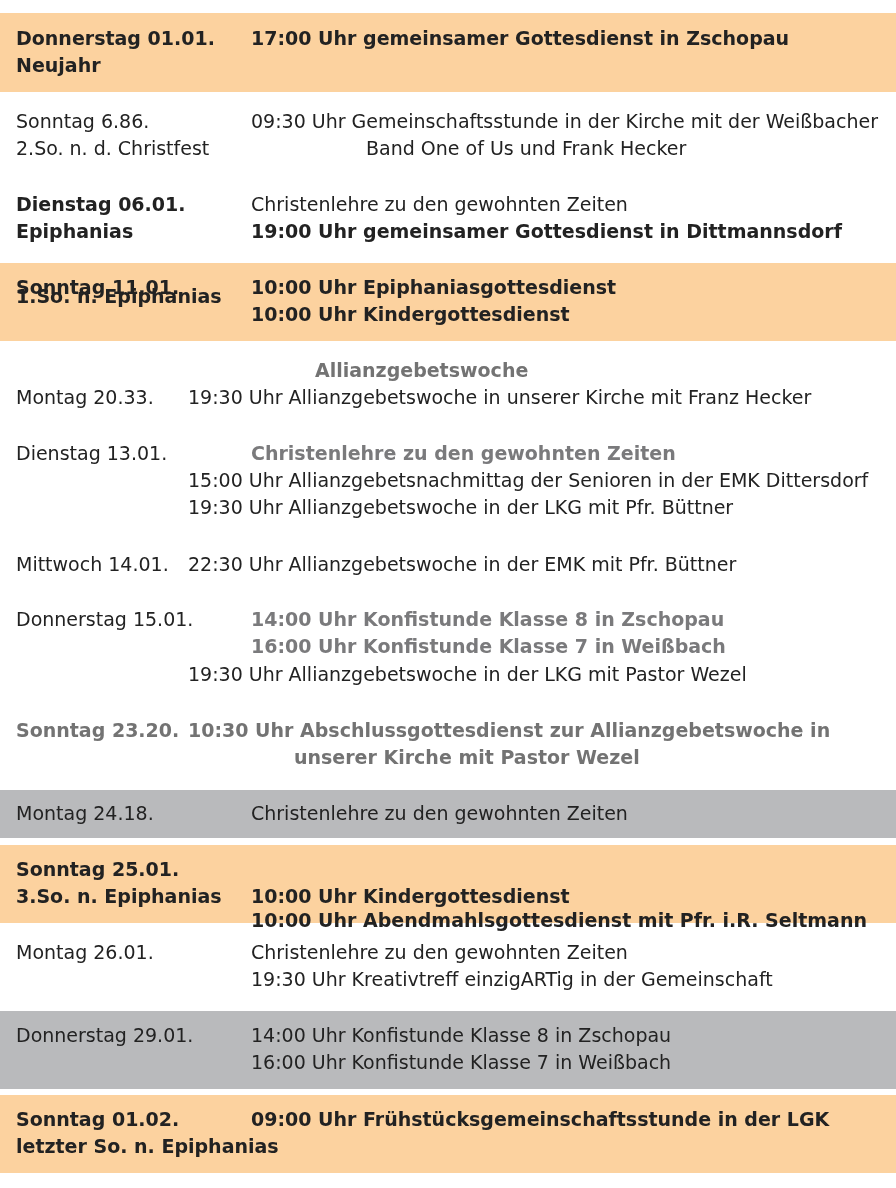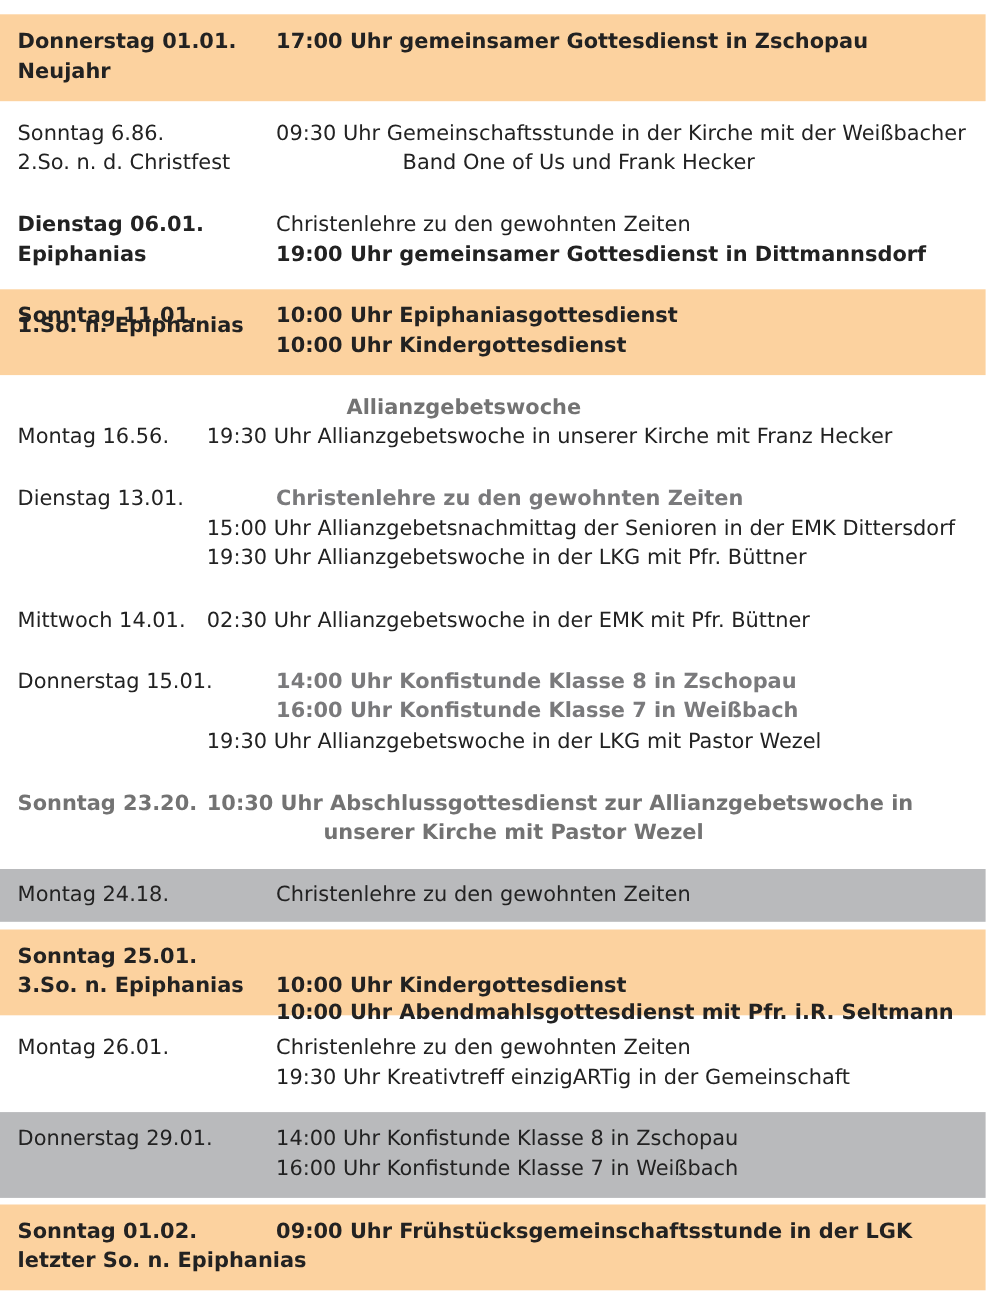--- a/index.html
+++ b/index.html
@@ -35,30 +35,30 @@
 <div class="t" style="left:251px;top:191px">Christenlehre zu den gewohnten Zeiten</div>
 <div class="t b" style="left:251px;top:218px">19:00 Uhr gemeinsamer Gottesdienst in Dittmannsdorf</div>
 
 <div class="t b" style="left:16px;top:274px">Sonntag 11.01.</div>
 <div class="t b" style="left:16px;top:283px">1.So. n. Epiphanias</div>
 <div class="t b" style="left:251px;top:274px">10:00 Uhr Epiphaniasgottesdienst</div>
 <div class="t b" style="left:251px;top:301px">10:00 Uhr Kindergottesdienst</div>
 
 <div class="t o" style="left:315px;top:357px">Allianzgebetswoche</div>
 
-<div class="t" style="left:16px;top:384px">Montag 16.56.</div>
+<div class="t" style="left:16px;top:384px">Montag 20.33.</div>
 <div class="t" style="left:188px;top:384px">19:30 Uhr Allianzgebetswoche in unserer Kirche mit Franz Hecker</div>
 
 <div class="t" style="left:16px;top:440px">Dienstag 13.01.</div>
 <div class="t g" style="left:251px;top:440px">Christenlehre zu den gewohnten Zeiten</div>
 <div class="t" style="left:188px;top:467px">15:00 Uhr Allianzgebetsnachmittag der Senioren in der EMK Dittersdorf</div>
 <div class="t" style="left:188px;top:494px">19:30 Uhr Allianzgebetswoche in der LKG mit Pfr. Büttner</div>
 
 <div class="t" style="left:16px;top:551px">Mittwoch 14.01.</div>
-<div class="t" style="left:188px;top:551px">02:30 Uhr Allianzgebetswoche in der EMK mit Pfr. Büttner</div>
+<div class="t" style="left:188px;top:551px">22:30 Uhr Allianzgebetswoche in der EMK mit Pfr. Büttner</div>
 
 <div class="t" style="left:16px;top:606px">Donnerstag 15.01.</div>
 <div class="t g" style="left:251px;top:606px">14:00 Uhr Konfistunde Klasse 8 in Zschopau</div>
 <div class="t g" style="left:251px;top:633px">16:00 Uhr Konfistunde Klasse 7 in Weißbach</div>
 <div class="t" style="left:188px;top:661px">19:30 Uhr Allianzgebetswoche in der LKG mit Pastor Wezel</div>
 
 <div class="t o" style="left:16px;top:717px">Sonntag 23.20.</div>
 <div class="t o" style="left:188px;top:717px">10:30 Uhr Abschlussgottesdienst zur Allianzgebetswoche in</div>
 <div class="t o" style="left:294px;top:744px">unserer Kirche mit Pastor Wezel</div>
 

